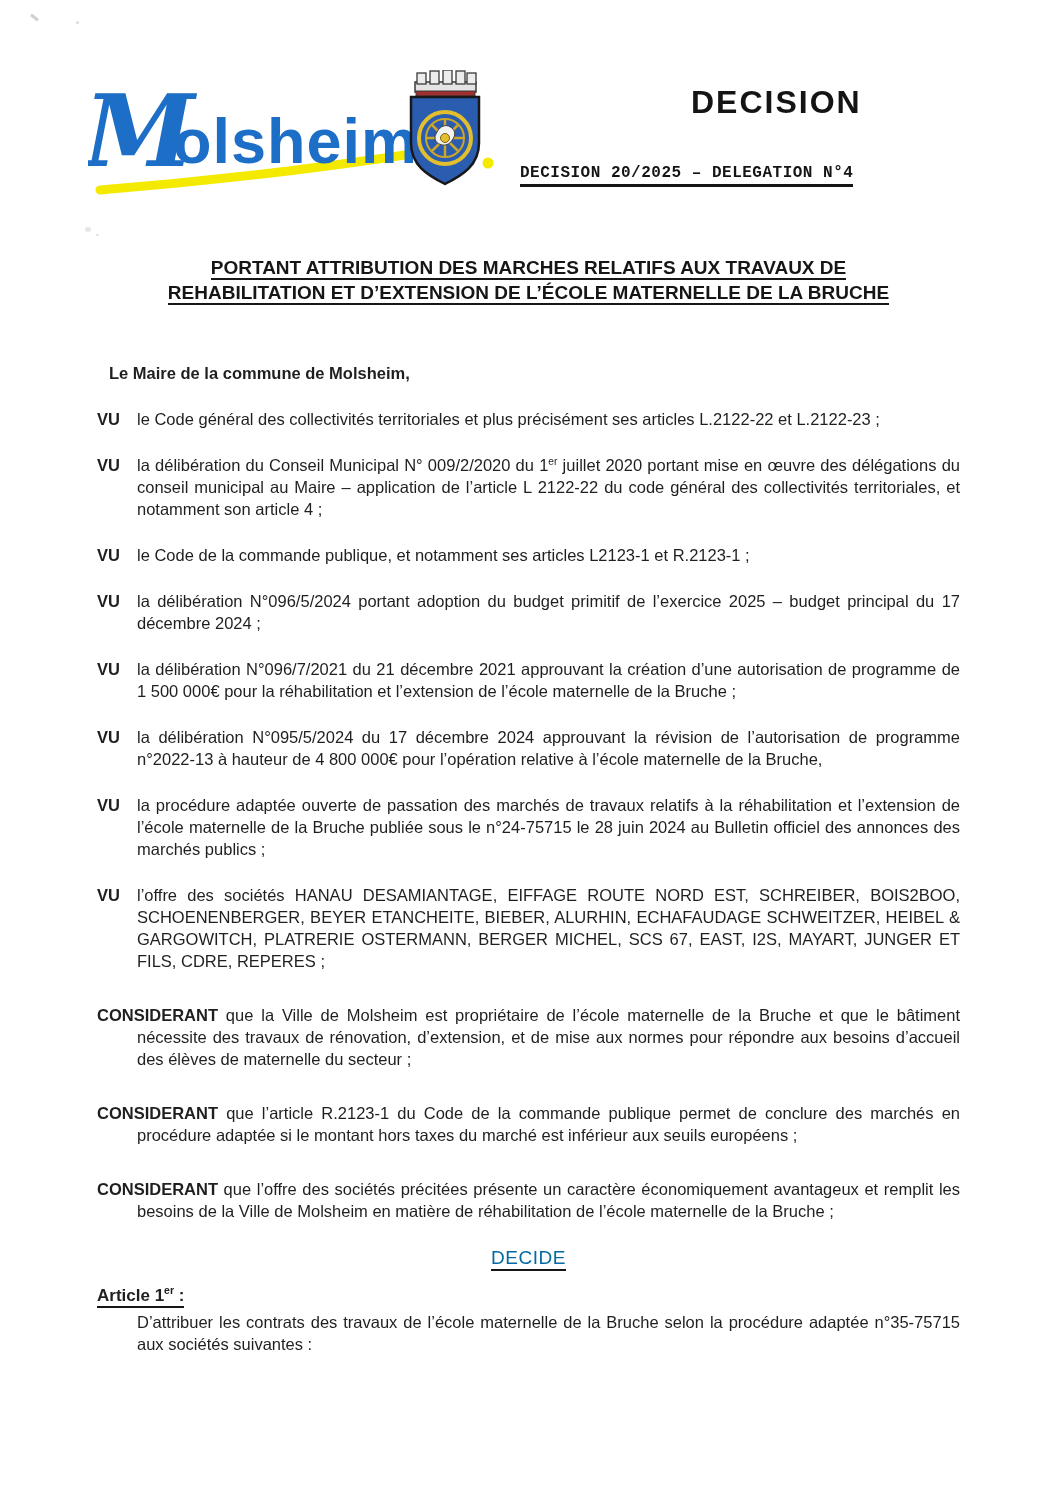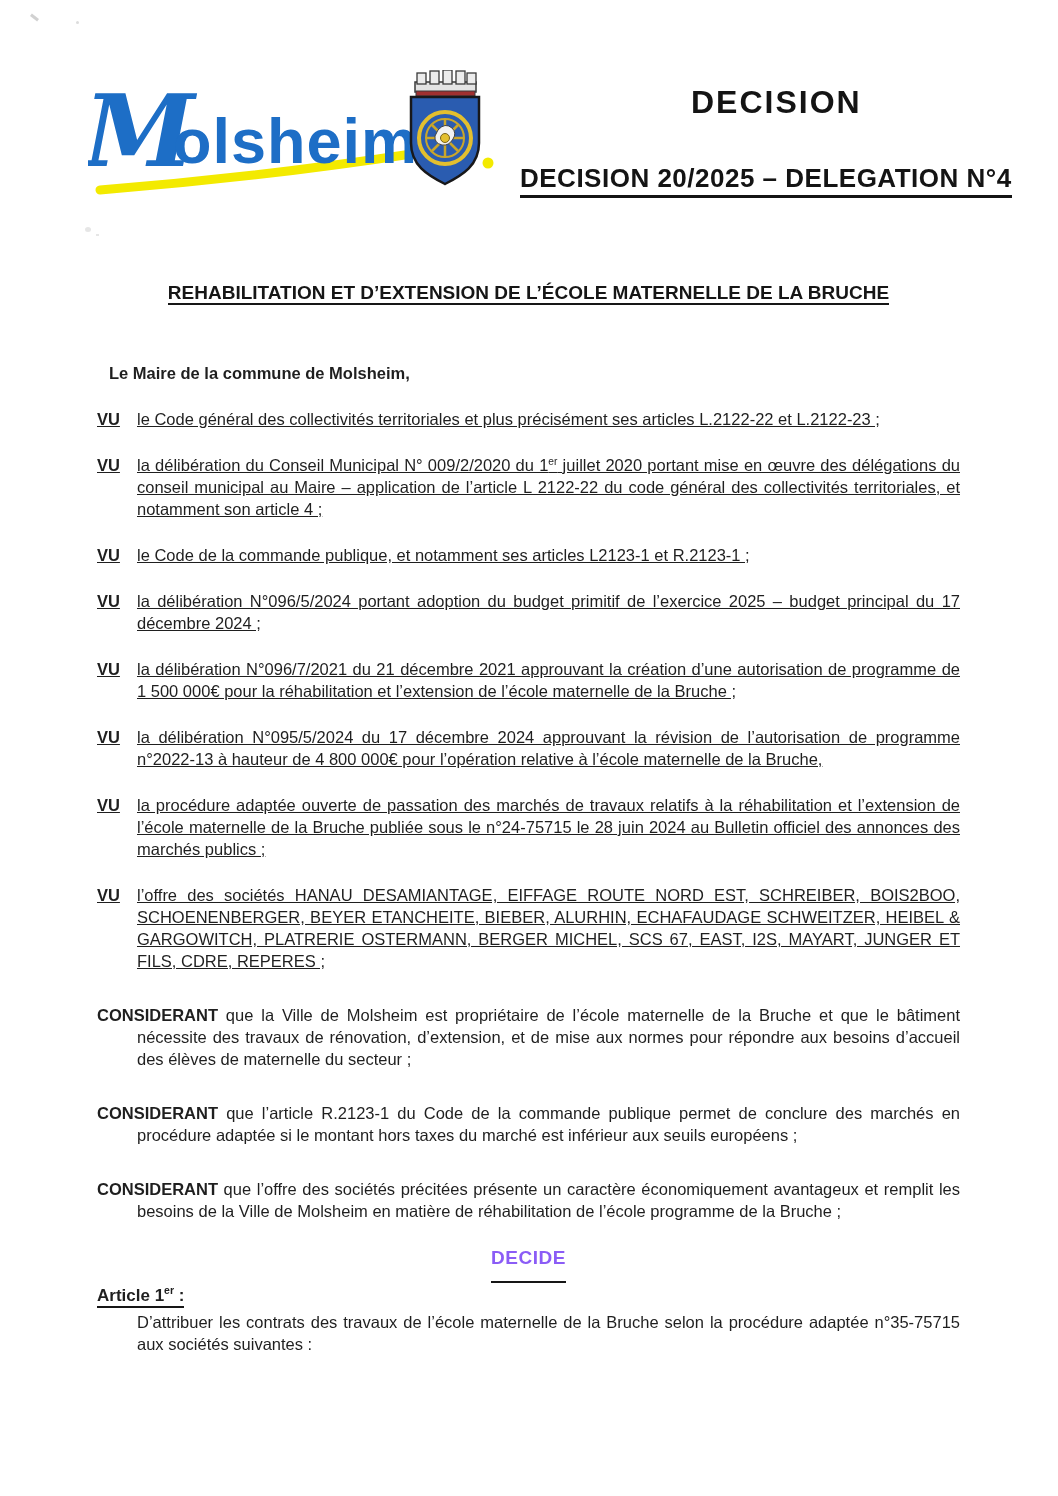--- a/index.html
+++ b/index.html
@@ -16,39 +16,39 @@
   .page-title{
     position:absolute;left:654px;top:84px;
     font-size:32px;font-weight:bold;letter-spacing:2px;color:#141414;
     white-space:nowrap;
     margin-left:37px;
   }
   .page-subtitle{
     position:absolute;left:520px;top:163px;white-space:nowrap;
   }
   .page-subtitle span{
-    font-size:26px;font-weight:bold;color:#141414;
-    border-bottom:3px solid #141414;padding-bottom:2px;letter-spacing:.5px;
+    font-size:16px;font-weight:bold;color:#141414;
+    border-bottom:3px solid #141414;padding-bottom:2px;letter-spacing:.5px;font-family:Liberation Mono, monospace;
   }
   
   .subject{
     position:absolute;left:97px;top:255px;width:863px;
     text-align:center;font-weight:bold;font-size:19px;line-height:25px;color:#161616;
   }
   .subject .uline{border-bottom:2.5px solid #161616;padding-bottom:0px;}
   
   .content{position:absolute;left:97px;top:350px;width:863px;font-size:16.5px;line-height:22px;color:#1f1f1f;}
   .opening{margin:12px;font-weight:bold;}
-  .vu-row{display:flex;margin-top:24px;text-decoration:underline;}
+  .vu-row{display:flex;margin-top:24px;}
   .vu-label{flex:none;width:40px;font-weight:bold;}
   .vu-text{flex:1;text-align:justify;}
   .hang{margin:32px 0 0 0;padding-left:40px;text-indent:-40px;text-align:justify;}
   .hang b{font-weight:bold;}
   .decide{margin-top:25px;text-align:center;}
-  .decide span{font-size:19px;font-weight:bold;border-bottom:2.5px solid #161616;padding-bottom:13px;letter-spacing:.5px;color:#8b5cf6;}
+  .decide span{font-size:19px;font-weight:normal;border-bottom:2.5px solid #161616;padding-bottom:1px;letter-spacing:.5px;color:#0369a1;}
   .article-label{margin:16px 0 0 0;font-weight:bold;font-size:17px;}
   .article-label .uline{border-bottom:2.5px solid #161616;padding-bottom:1px;text-align:right;}
   .article-body{margin:4px 0 0 0;padding-left:40px;text-align:justify;}
   sup{font-size:62%;vertical-align:super;line-height:0;}
   p{margin:0;}
   
   .speck{position:absolute;background:#9a9a9a;}
 </style>
 </head>
 <body>
@@ -97,21 +97,21 @@
       </g>
     </svg>
   </div>
 
   <div class="page-title">DECISION</div>
   <div class="page-subtitle">
     <span>DECISION 20/2025 – DELEGATION N°4</span>
   </div>
 
   <div class="subject">
-    <br>
+    <span class="uline">PORTANT ATTRIBUTION DES MARCHES RELATIFS AUX TRAVAUX DE</span><br>
     <span class="uline">REHABILITATION ET D’EXTENSION DE L’ÉCOLE MATERNELLE DE LA BRUCHE</span>
   </div>
 
   <div class="content">
 
     <p class="opening">Le Maire de la commune de Molsheim,</p>
 
     <div id="vu-list">
 
         <div class="vu-row">
@@ -154,21 +154,21 @@
           <div class="vu-text"><span>l’offre des sociétés HANAU DESAMIANTAGE, EIFFAGE ROUTE NORD EST, SCHREIBER, BOIS2BOO, SCHOENENBERGER, BEYER ETANCHEITE, BIEBER, ALURHIN, ECHAFAUDAGE SCHWEITZER, HEIBEL &amp; GARGOWITCH, PLATRERIE OSTERMANN, BERGER MICHEL, SCS 67, EAST, I2S, MAYART, JUNGER ET FILS, CDRE, REPERES ;</span></div>
         </div>
       </div>
 
     <div id="cons-list">
 
         <p class="hang"><b>CONSIDERANT</b> <span>que la Ville de Molsheim est propriétaire de l’école maternelle de la Bruche et que le bâtiment nécessite des travaux de rénovation, d’extension, et de mise aux normes pour répondre aux besoins d’accueil des élèves de maternelle du secteur ;</span></p>
 
         <p class="hang"><b>CONSIDERANT</b> <span>que l’article R.2123-1 du Code de la commande publique permet de conclure des marchés en procédure adaptée si le montant hors taxes du marché est inférieur aux seuils européens ;</span></p>
 
-        <p class="hang"><b>CONSIDERANT</b> <span>que l’offre des sociétés précitées présente un caractère économiquement avantageux et remplit les besoins de la Ville de Molsheim en matière de réhabilitation de l’école programme de la Bruche ;</span></p>
+        <p class="hang"><b>CONSIDERANT</b> <span>que l’offre des sociétés précitées présente un caractère économiquement avantageux et remplit les besoins de la Ville de Molsheim en matière de réhabilitation de l’école maternelle de la Bruche ;</span></p>
       </div>
 
     <div class="decide">
       <span>DECIDE</span>
     </div>
 
     <p class="article-label"><span class="uline"><span>Article 1</span><sup>er</sup><span> :</span></span></p>
     <p class="article-body">D’attribuer les contrats des travaux de l’école maternelle de la Bruche selon la procédure adaptée n°35-75715 aux sociétés suivantes :</p>
 
   </div>

